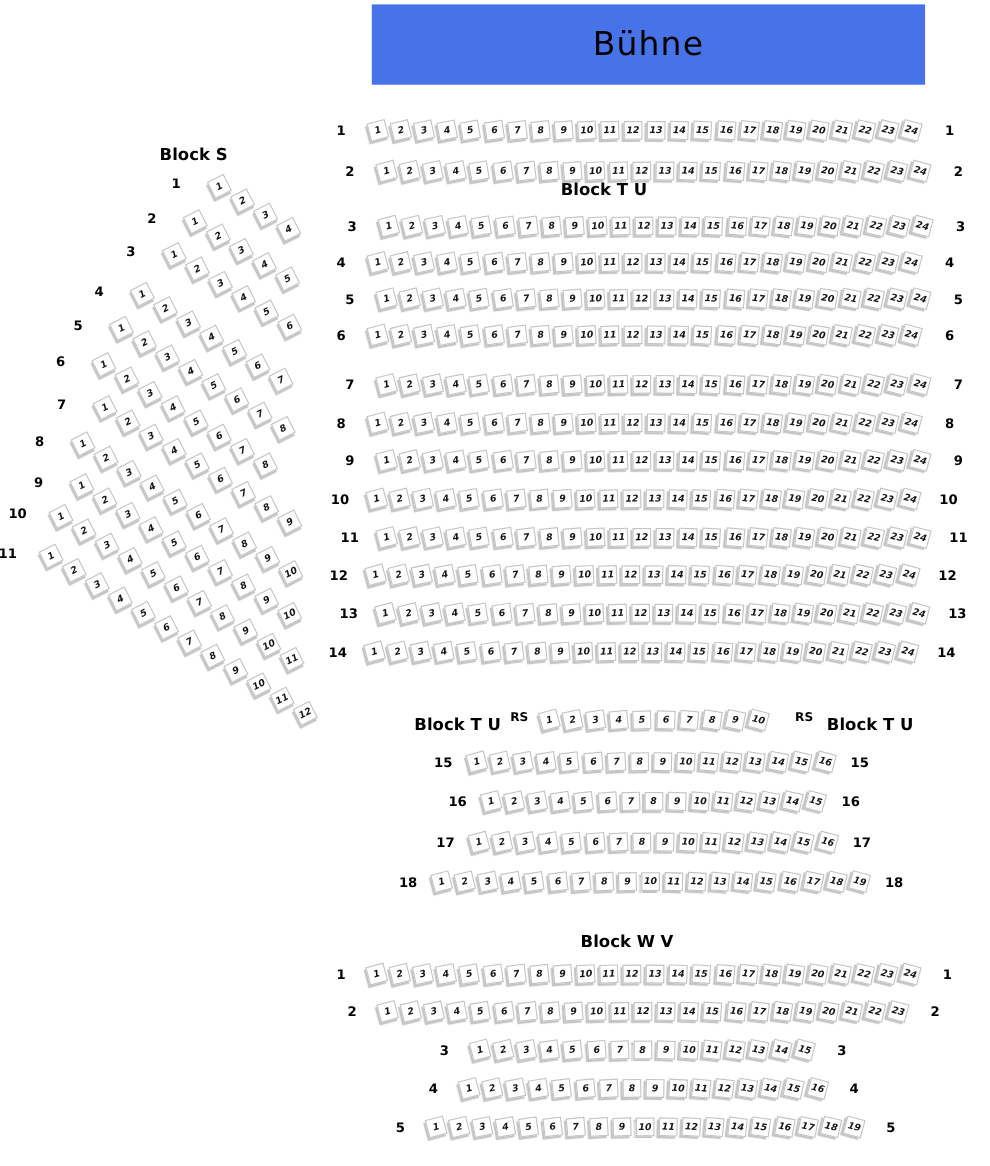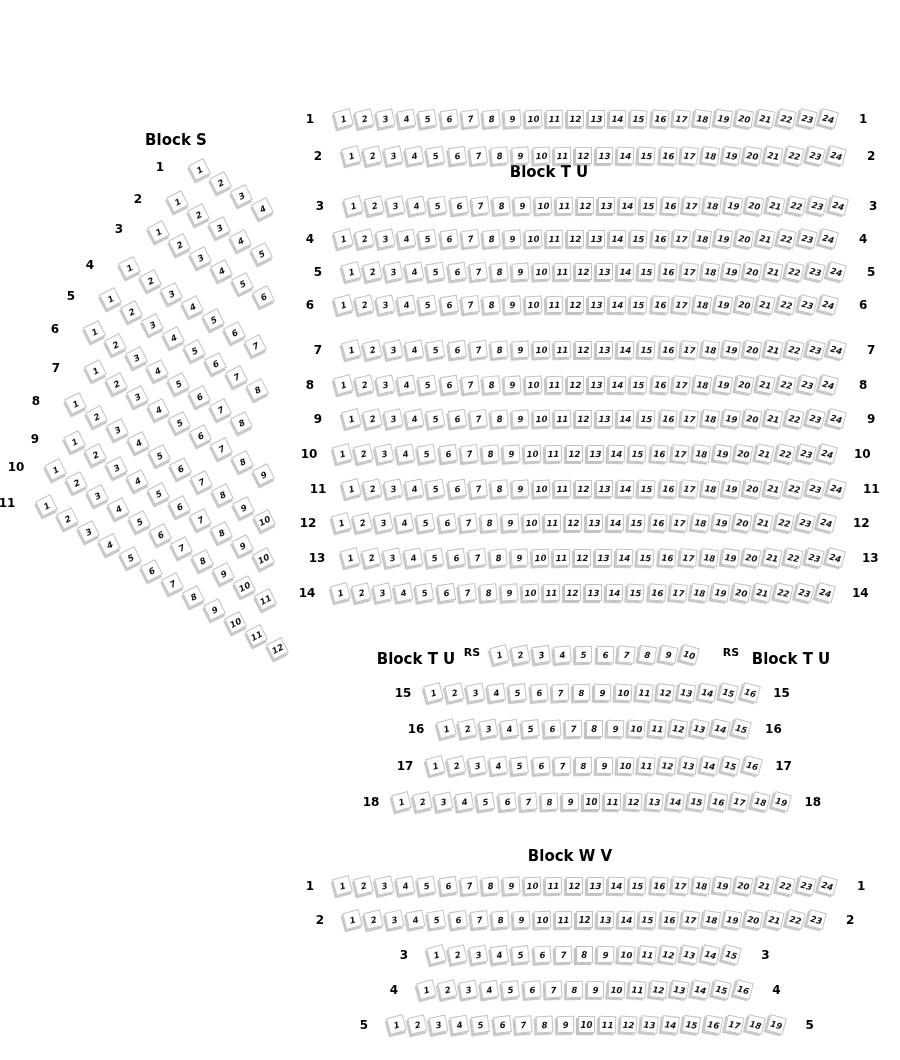--- a/index.html
+++ b/index.html
@@ -16,20 +16,23 @@
   .seat{position:absolute;width:15px;height:15px;background:#fff;
         border:1.6px solid #c3c3c3;box-shadow:-2px 2px 1px rgba(120,120,120,.45);
         display:flex;align-items:center;justify-content:center;
         font-style:italic;font-weight:bold;font-size:8.5px;color:#141414;
         box-sizing:content-box;}
 </style>
 </head>
 <body>
 
 <div id="plan">
+  <div class="stage" id="stage" style="left: 338px; top: 4px; width: 503px; height: 73px; background: rgb(70, 115, 232);">
+    <span>Bühne</span>
+  </div>
   <div class="block-title" id="t-block-s" style="left: 176px; top: 140px;">Block S</div>
   <div class="block-title" id="t-block-tu" style="left: 549px; top: 172px;">Block T U</div>
   <div class="block-title" id="t-block-tu-rl" style="left: 416px; top: 659px;">Block T U</div>
   <div class="rs-label" id="t-rs-l" style="left: 472px; top: 652px;">RS</div>
   <div class="rs-label" id="t-rs-r" style="left: 731px; top: 652px;">RS</div>
   <div class="block-title" id="t-block-tu-rr" style="left: 791px; top: 659px;">Block T U</div>
   <div class="block-title" id="t-block-wv" style="left: 570px; top: 856px;">Block W V</div>
   <div id="seats-layer">
       <div class="seat" style="left: 191px; top: 161px; transform: rotate(-27deg);">1</div>
       <div class="seat" style="left: 212px; top: 174px; transform: rotate(-27deg);">2</div>

